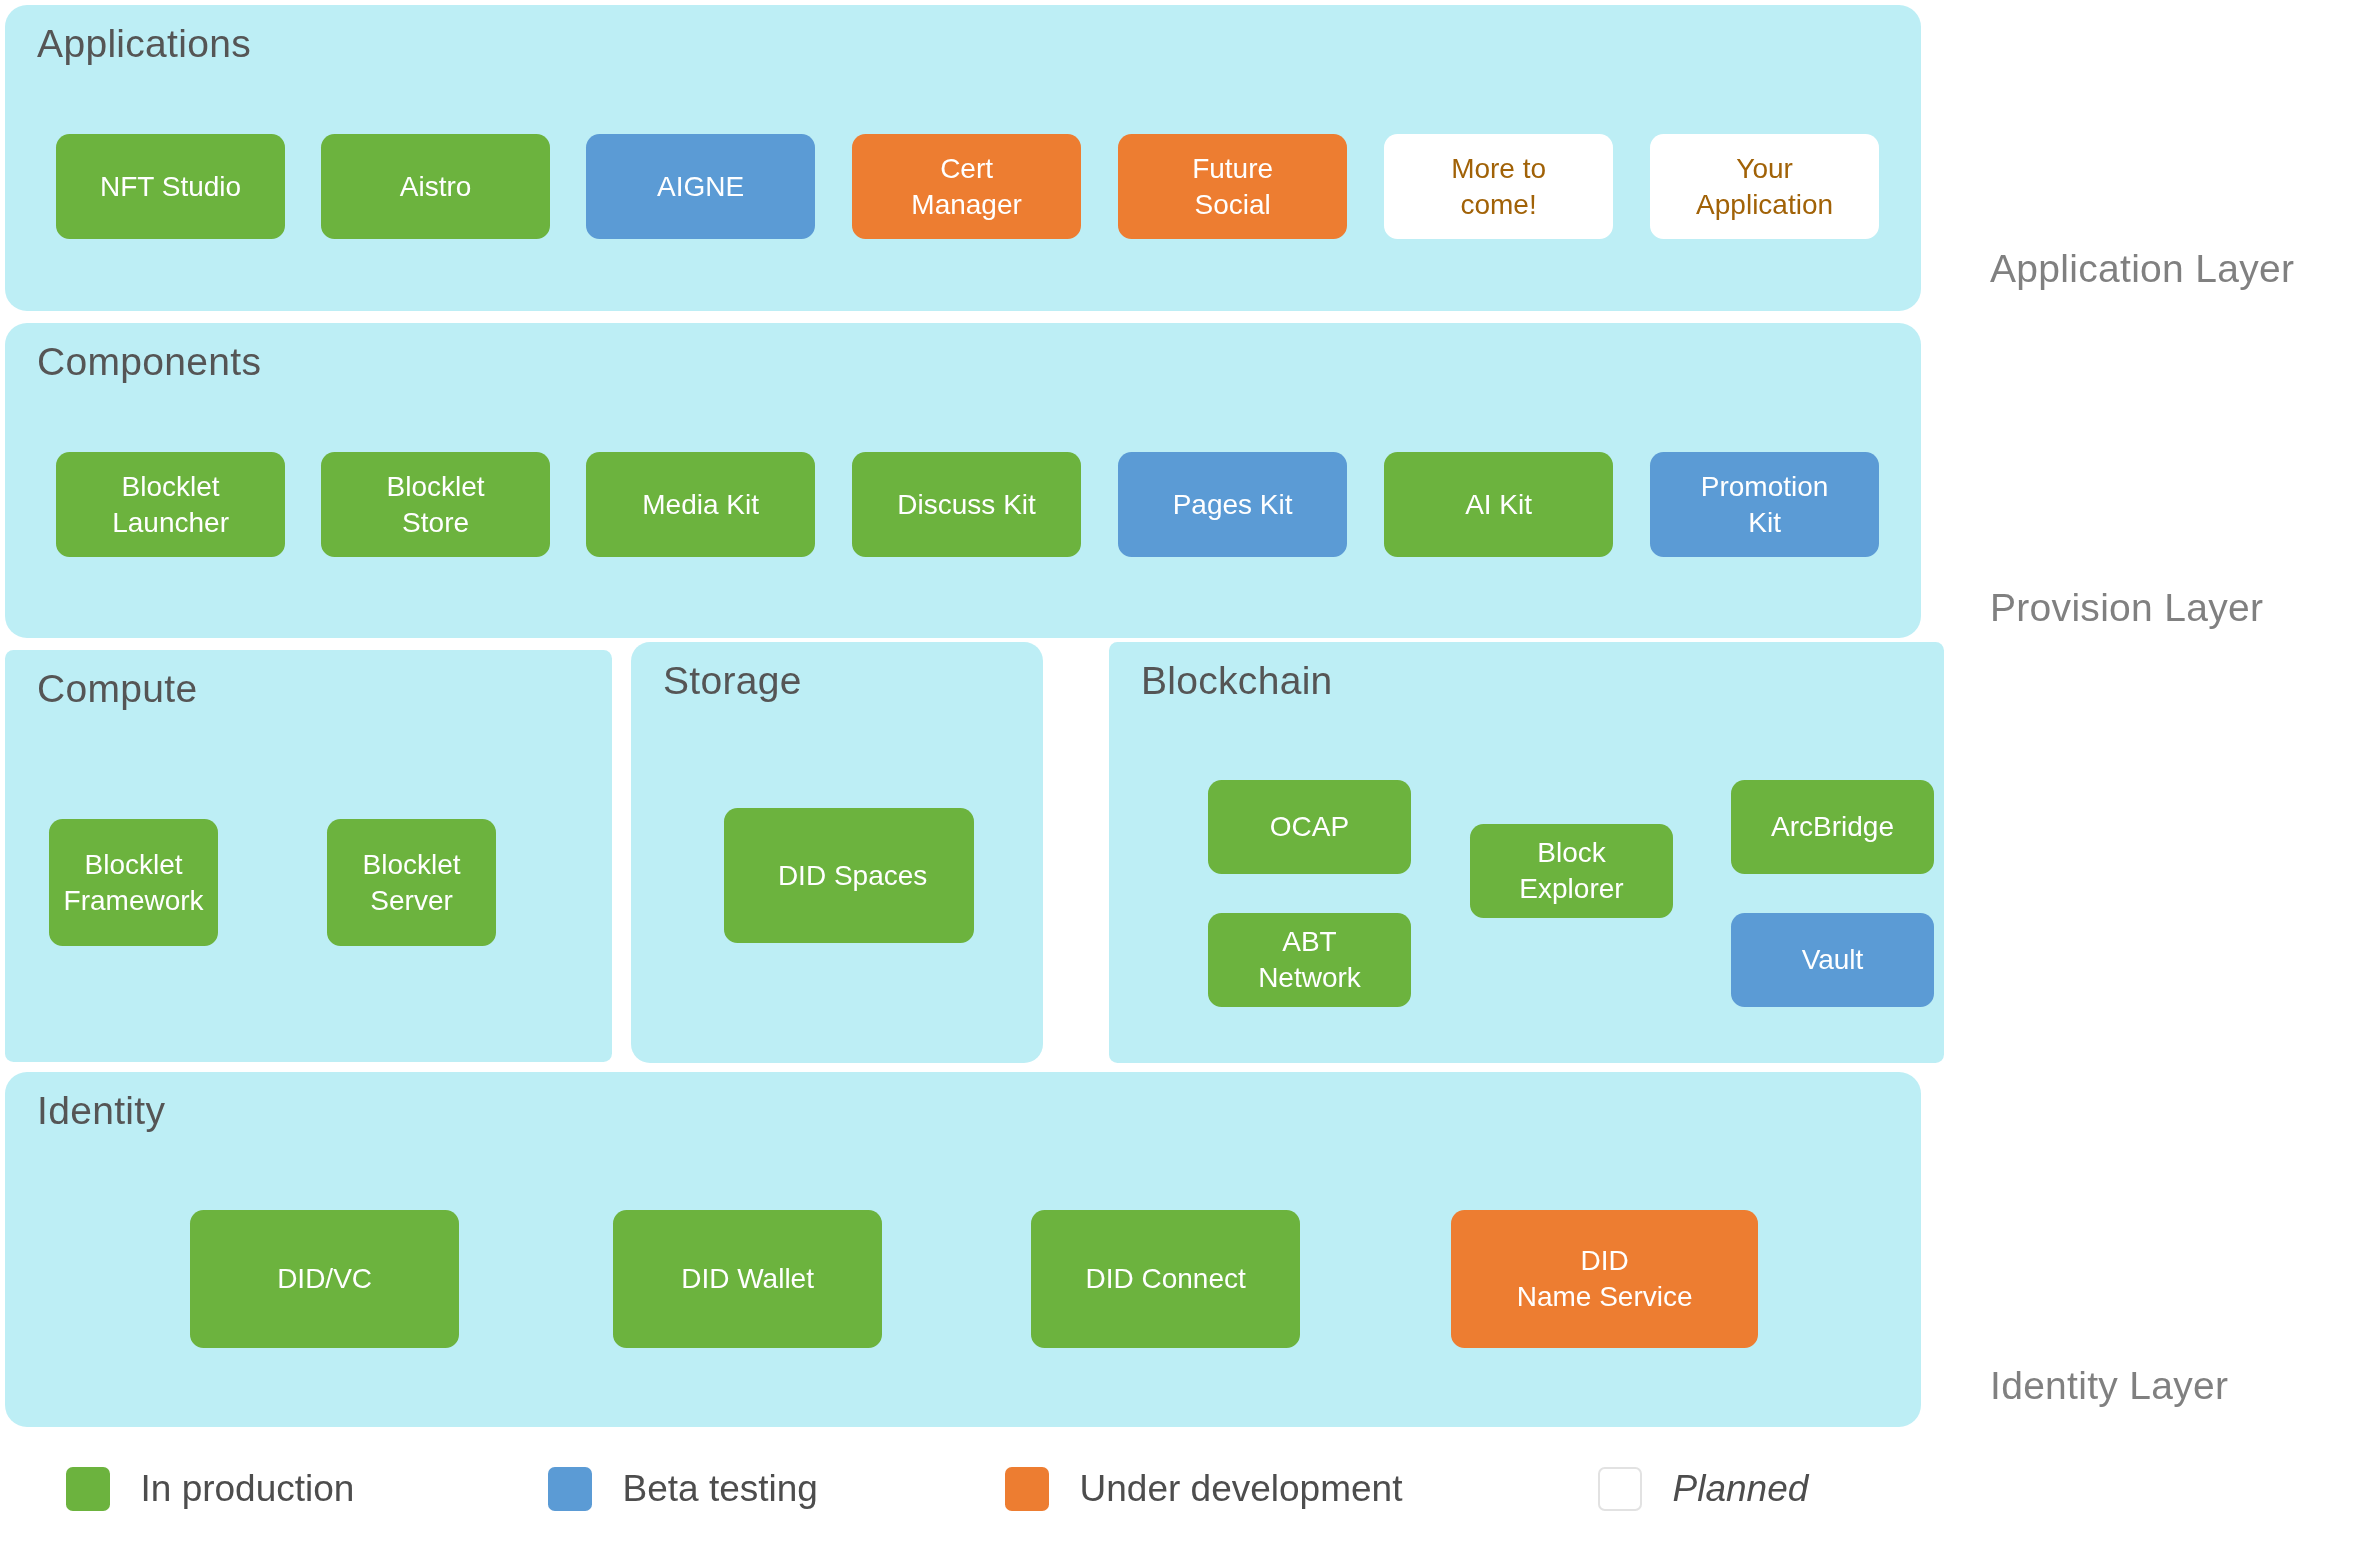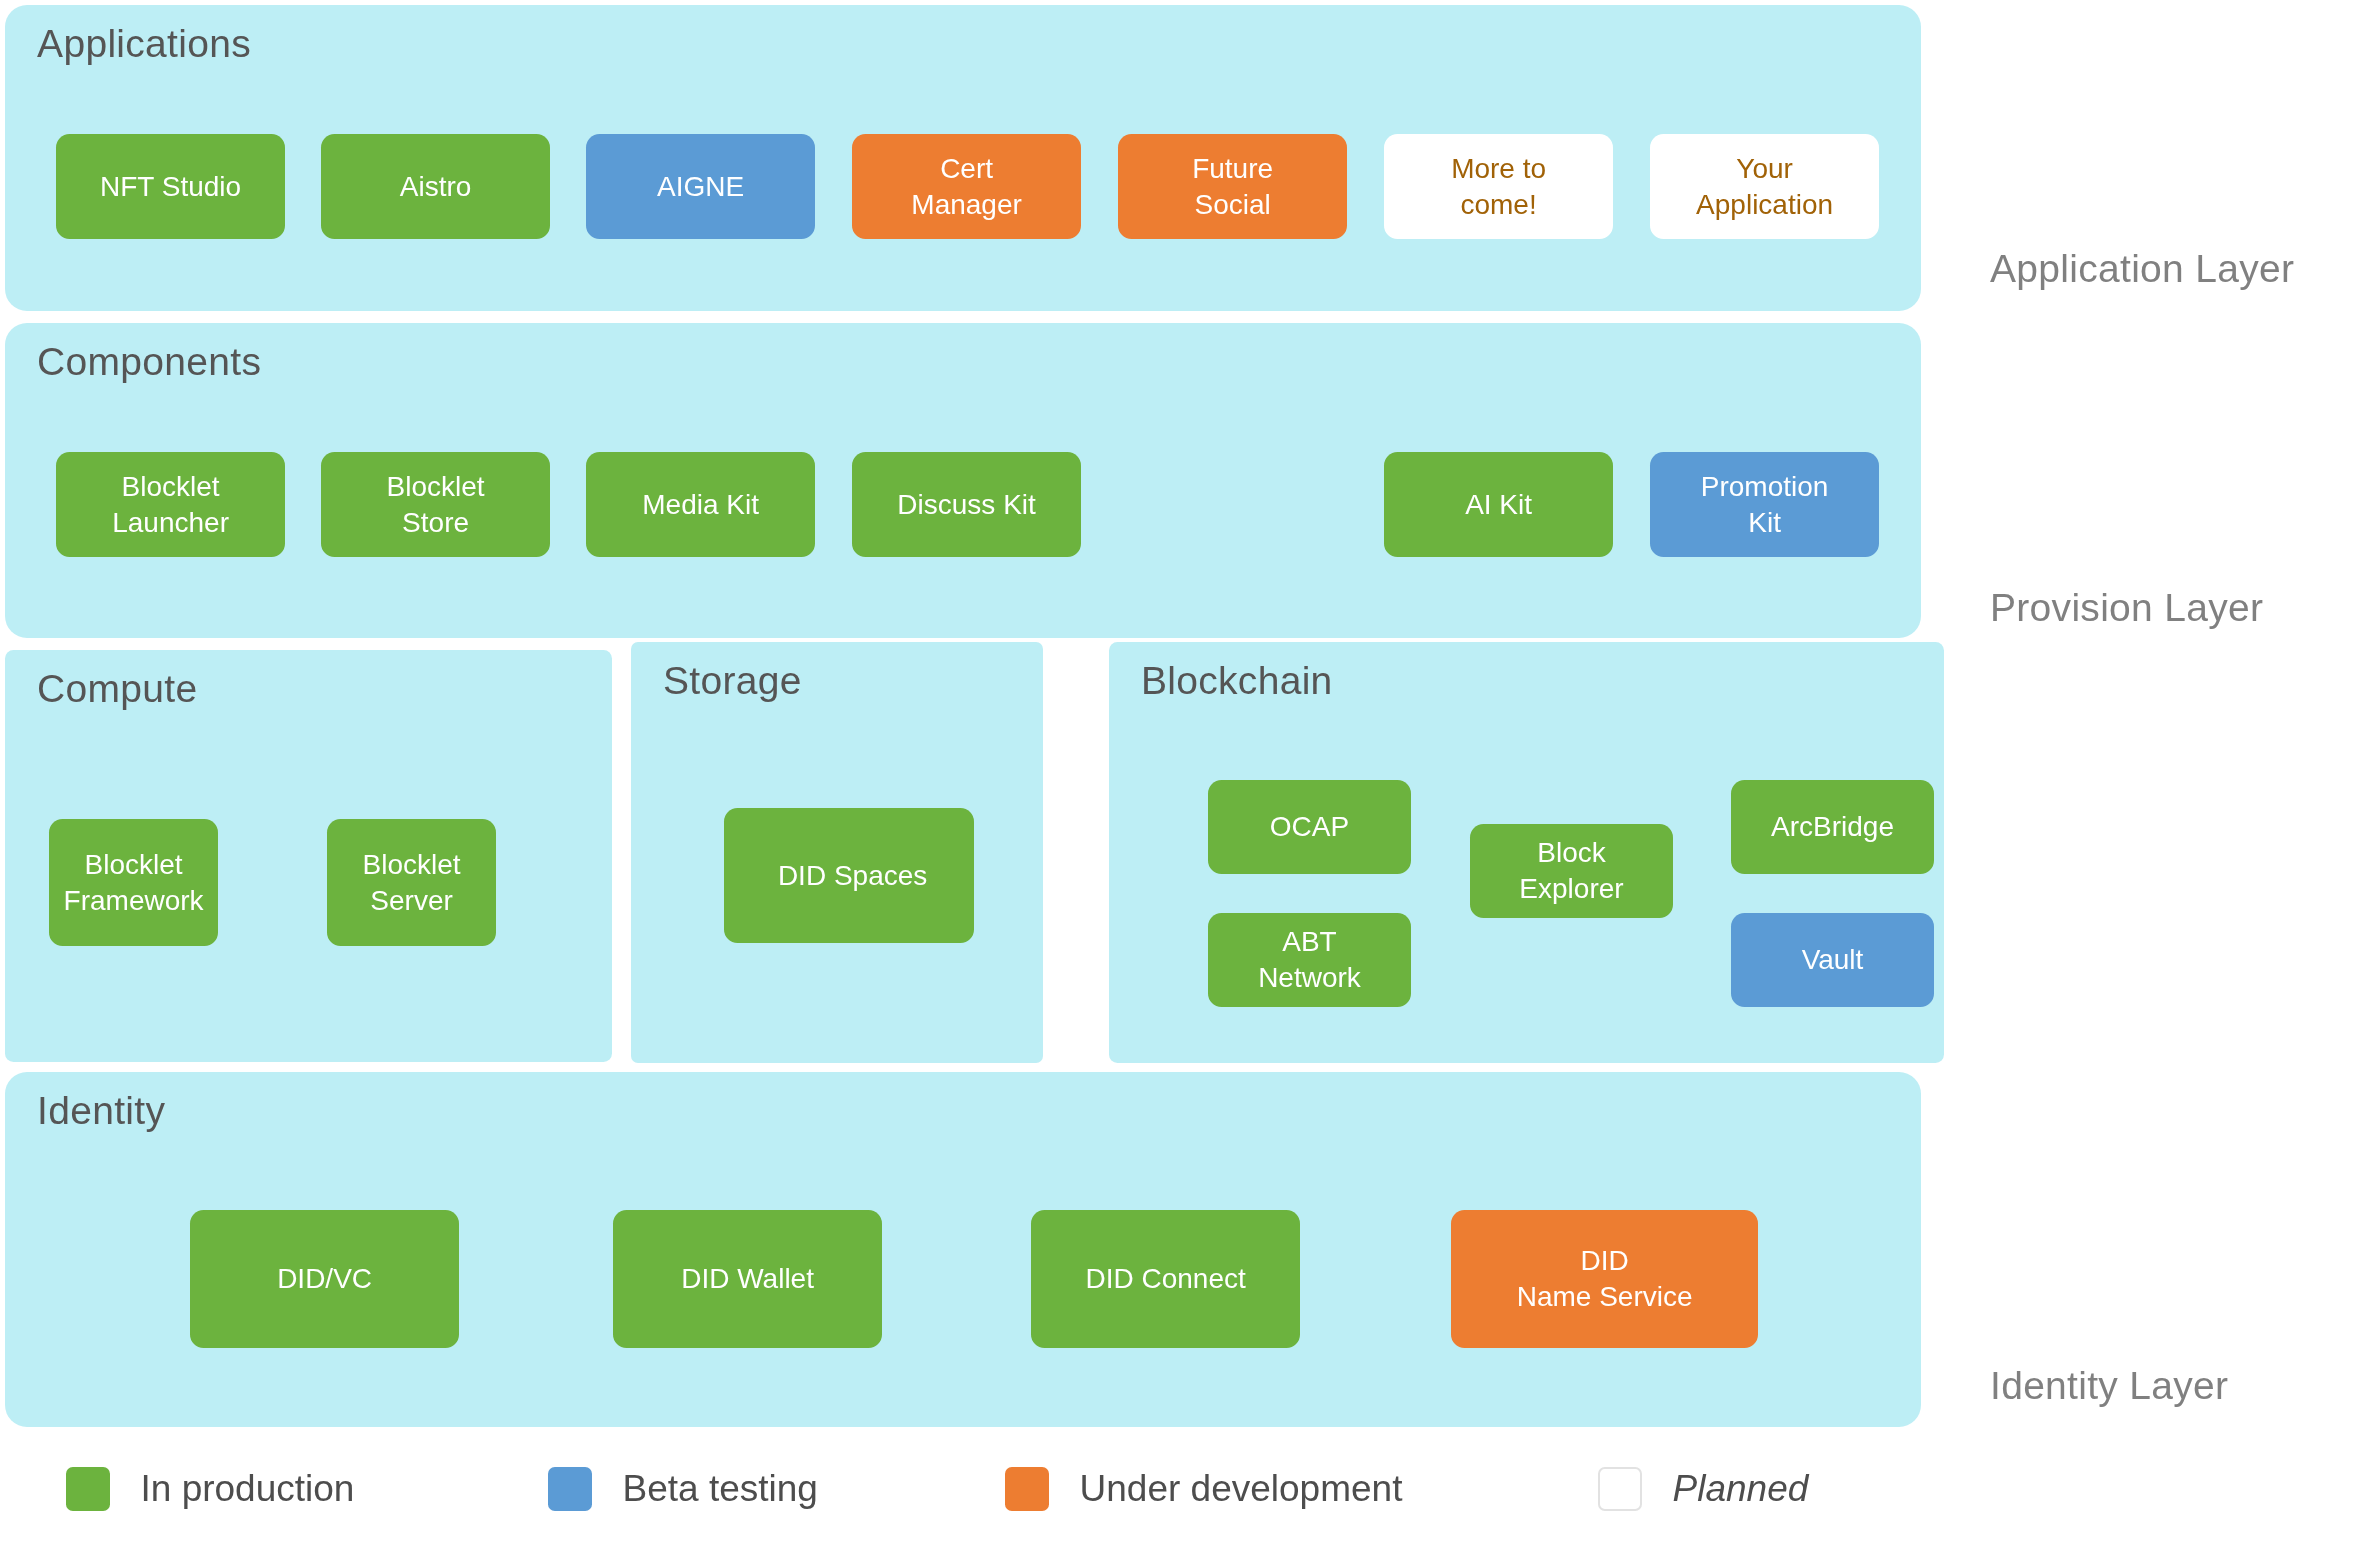--- a/index.html
+++ b/index.html
@@ -124,35 +124,36 @@
 
   <div class="panel" style="left:5.1px; top:323px; width:1916px; height:315px;">
     <div class="panel-title">Components</div>
 
     <div class="node production" style="left:51px; top:129px; width:229px; height:105px;">Blocklet
 Launcher</div>
     <div class="node production" style="left:316px; top:129px; width:229px; height:105px;">Blocklet
 Store</div>
     <div class="node production" style="left:581px; top:129px; width:229px; height:105px;">Media Kit</div>
     <div class="node production" style="left:847px; top:129px; width:229px; height:105px;">Discuss Kit</div>
+    <div class="node beta" style="left:1113px; top:129px; width:229px; height:105px;">Pages Kit</div>
     <div class="node production" style="left:1379px; top:129px; width:229px; height:105px;">AI Kit</div>
     <div class="node beta" style="left:1645px; top:129px; width:229px; height:105px;">Promotion
 Kit</div>
   </div>
 
   <div class="panel" style="left:5.1px; top:650px; width:607px; height:412px; border-radius:8.5px;">
     <div class="panel-title">Compute</div>
 
     <div class="node production" style="left:44px; top:169px; width:169px; height:127px;">Blocklet
 Framework</div>
     <div class="node production" style="left:322px; top:169px; width:169px; height:127px;">Blocklet
 Server</div>
   </div>
 
-  <div class="panel" style="left:631px; top:642px; width:412px; height:421px; border-radius:7px;">
+  <div class="panel" style="left:631px; top:642px; width:412px; height:421px; border-radius:19px;">
     <div class="panel-title">Storage</div>
 
     <div class="node production" style="left:93px; top:166px; width:250px; height:135px;padding-left:14px;">DID Spaces</div>
   </div>
 
   <div class="panel" style="left:1061px; top:642px; width:835px; height:421px; border-radius:8.5px;margin-left:48px;">
     <div class="panel-title">Blockchain</div>
 
     <div class="node production" style="left:99px; top:138px; width:203px; height:94px;">OCAP</div>
     <div class="node production" style="left:99px; top:271px; width:203px; height:94px;">ABT

